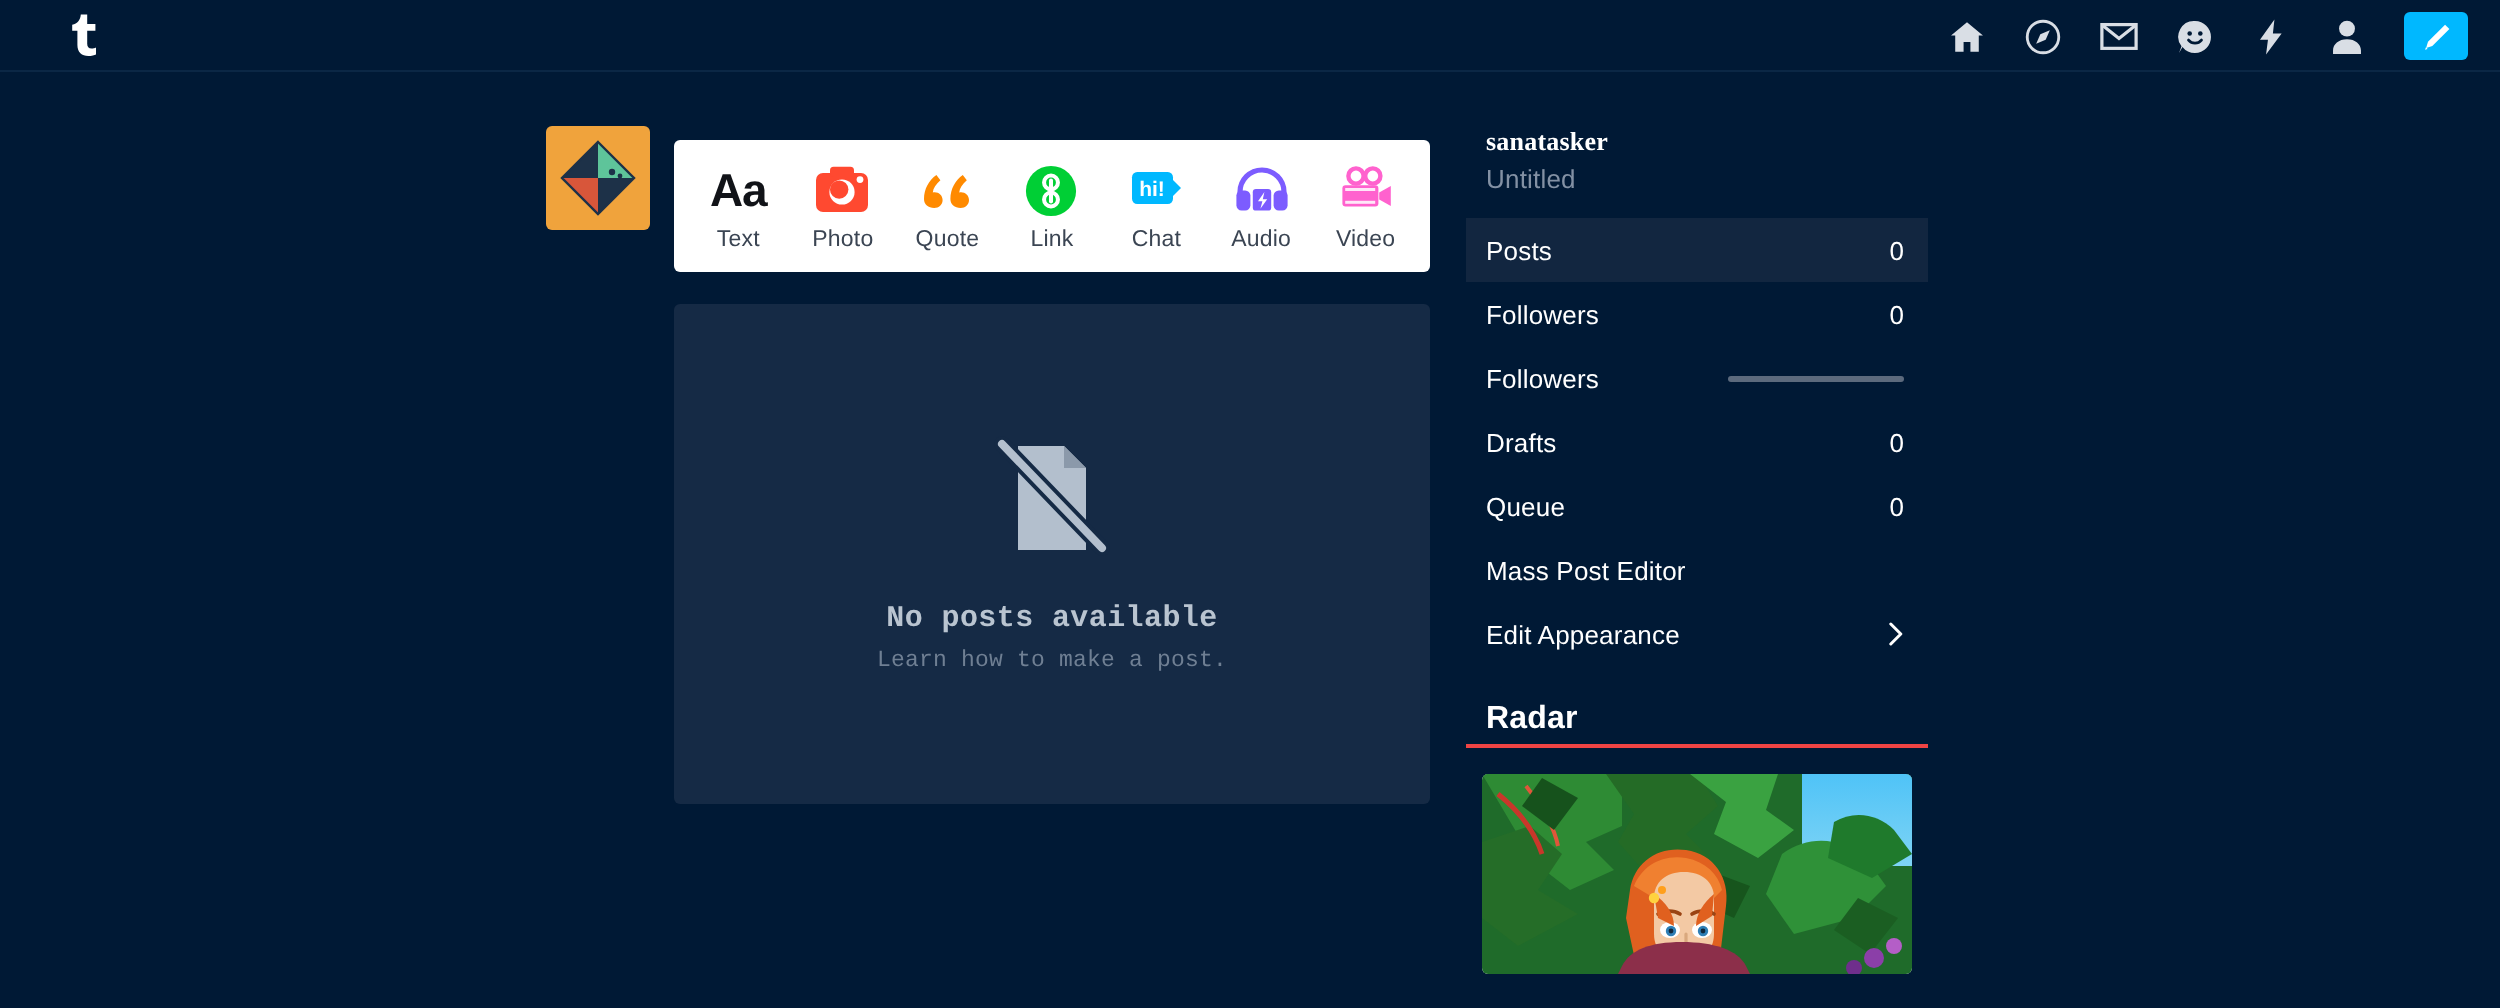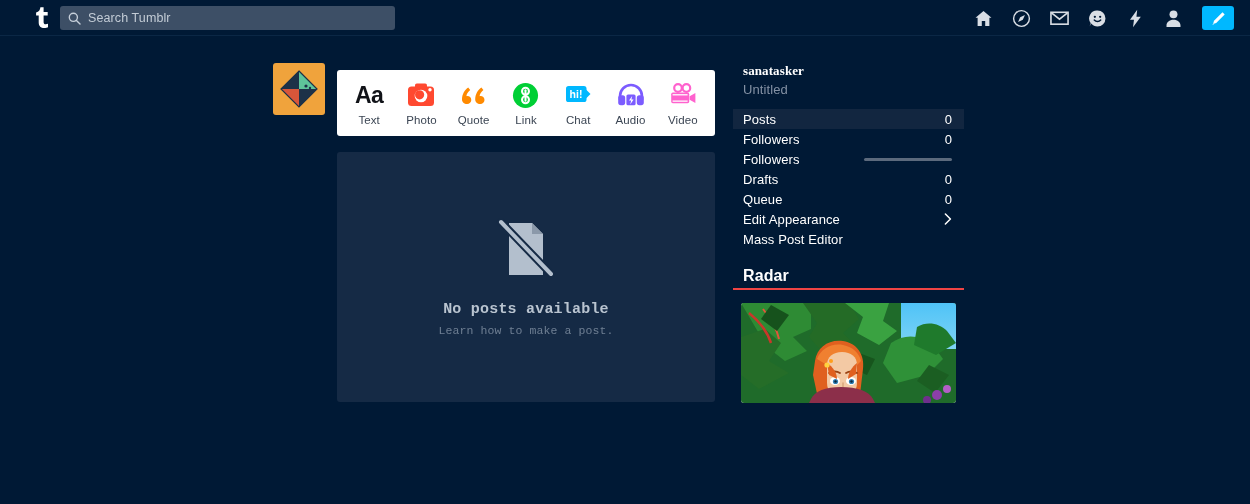--- a/index.html
+++ b/index.html
@@ -202,21 +202,21 @@
   }
   .sb-blogtitle {
     font-size: 13px;
     color: #8391a4;
     padding-left: 10px;
     margin-top: 3px;
     letter-spacing: 0.1px;
   }
   .sb-list { margin-top: 12px; }
   .sb-row {
-    height: 20px;
+    height: 32px;
     display: flex;
     align-items: center;
     justify-content: space-between;
     padding: 0 12px 0 10px;
     cursor: pointer;
   }
   .sb-row.active { background: #122640; }
   .sb-row-label {
     font-size: 13px;
     color: #ffffff;
@@ -296,29 +296,20 @@
 <body>
 
 <div class="topbar">
 
   <div class="logo">
     <svg width="14" height="22" viewBox="0 0 14 22" aria-hidden="true">
       <path d="M9.6 0.2H6.4c-0.2 2.7-1.6 4.6-4.3 5.2v3h2.6v7.1c0 3.7 2.2 5.5 5.5 5.5 1.6 0 3.1-0.4 3.8-0.8v-3.4c-0.6 0.3-1.4 0.5-2.2 0.5-1.5 0-2.2-0.8-2.2-2.4V8.4h4.1V5h-4.1V0.2z" fill="#ffffff"></path>
     </svg>
   </div>
 
-  <div class="search-wrap">
-    <span class="search-icon">
-      <svg width="13" height="13" viewBox="0 0 16 16" aria-hidden="true">
-        <circle cx="6.6" cy="6.6" r="5" fill="none" stroke="#c6cfda" stroke-width="1.7"></circle>
-        <line x1="10.4" y1="10.4" x2="14.8" y2="14.8" stroke="#c6cfda" stroke-width="1.7" stroke-linecap="round"></line>
-      </svg>
-    </span>
-    <input class="search-input" type="text" placeholder="Search Tumblr" style="">
-  </div>
 
   <div class="nav-icons">
 
     <div class="nav-btn">
       <svg width="19" height="19" viewBox="0 0 20 20" aria-hidden="true">
         <path d="M10 2.2 1.6 9.2h2.2v8.6h4.4v-5.2h3.6v5.2h4.4V9.2h2.2z" fill="#d9dee5"></path>
       </svg>
     </div>
 
     <div class="nav-btn">
@@ -505,30 +496,30 @@
         <span class="sb-row-label">Drafts</span>
         <span class="sb-row-value">0</span>
       </div>
 
       <div class="sb-row">
         <span class="sb-row-label">Queue</span>
         <span class="sb-row-value">0</span>
       </div>
 
       <div class="sb-row">
+        <span class="sb-row-label">Mass Post Editor</span>
+      </div>
+
+      <div class="sb-row">
         <span class="sb-row-label">Edit Appearance</span>
         <span class="chevron">
           <svg width="8" height="12" viewBox="0 0 8 12" aria-hidden="true">
             <path d="M1.4 1 6.4 6l-5 5" fill="none" stroke="#ffffff" stroke-width="1.5" stroke-linecap="round" stroke-linejoin="round"></path>
           </svg>
         </span>
-      </div>
-
-      <div class="sb-row">
-        <span class="sb-row-label">Mass Post Editor</span>
       </div>
 
     </div>
 
     <div class="radar-head">Radar</div>
 
     <div class="radar-card">
 
       <svg class="radar-image" width="215" height="100" viewBox="0 0 215 100" aria-hidden="true">
         <defs>

